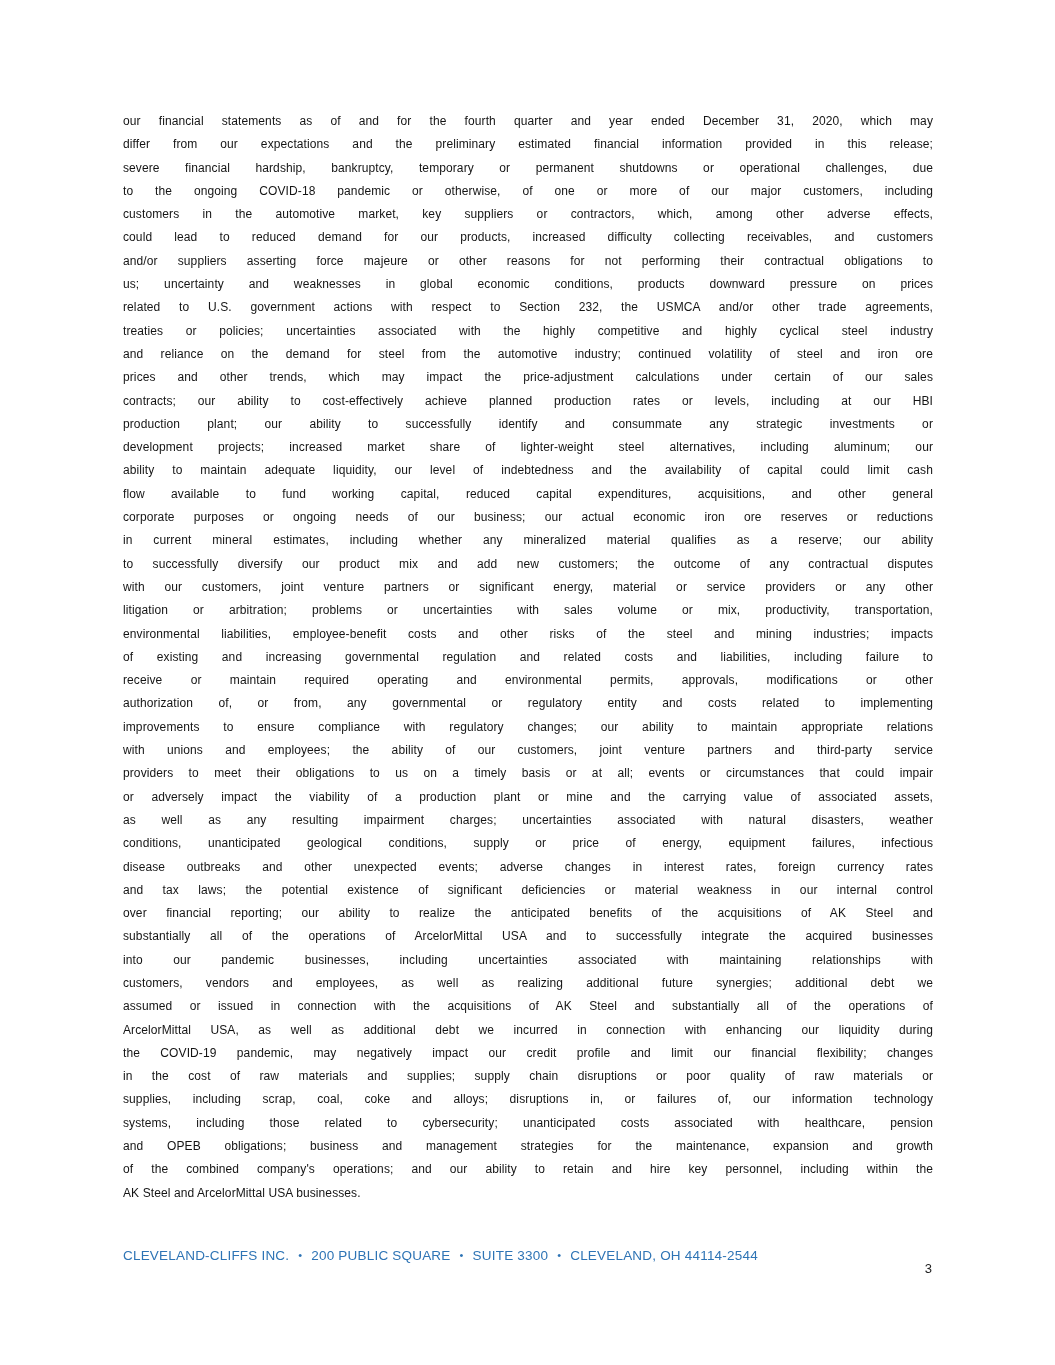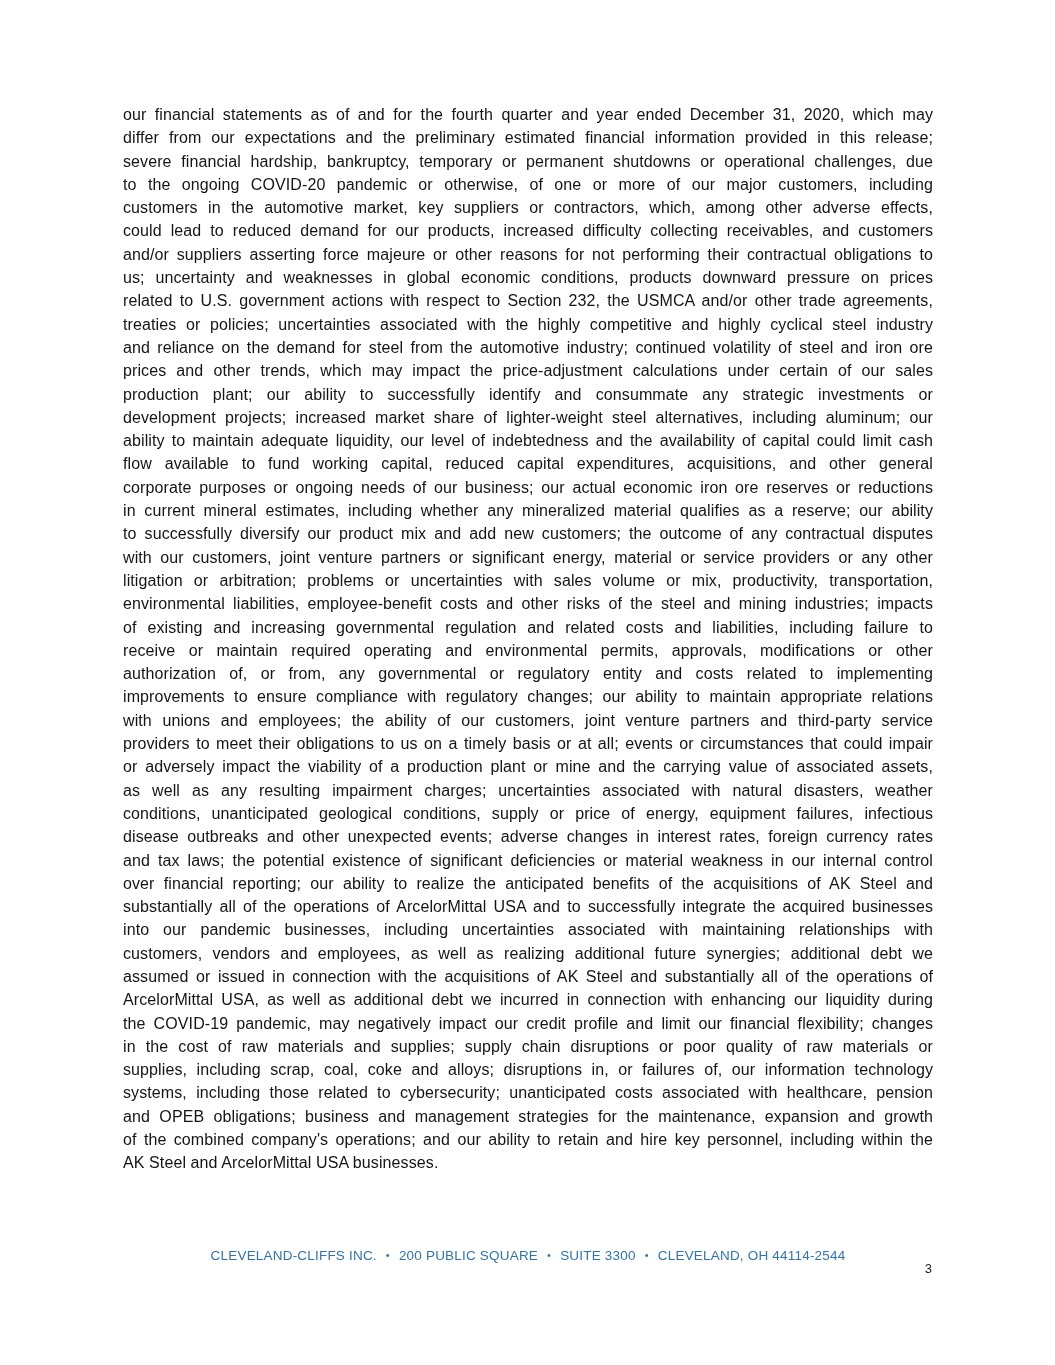--- a/index.html
+++ b/index.html
@@ -11,40 +11,39 @@
     position: relative;
     width: 1055px;
     height: 1365px;
     background: #ffffff;
     overflow: hidden;
     font-family: "Liberation Sans", sans-serif;
   }
   .body-text {
     position: absolute;
     left: 123px;
-    top: 103px;
+    top: 110px;
     width: 810px;
-    font-size: 16px;
+    font-size: 12px;
     line-height: 23.3px;
     letter-spacing: 0.1px;
   }
   .line {
     text-align: justify;
     text-align-last: justify;
     white-space: normal;
   }
   .line.last {
     text-align-last: left;
   }
   .footer {
     position: absolute;
     left: 123px;
     top: 1248px;
     width: 810px;
-    text-align: center;
     font-size: 13.5px;
     letter-spacing: 0.2px;
   }
   .footer .dot {
     display: inline-block;
     margin: 0 9px;
     font-size: 11px;
     vertical-align: 1px;
   }
   .page-number {
@@ -57,29 +56,30 @@
 </style>
 </head>
 <body>
 
 <div class="page">
 
   <div class="body-text" style="color: rgb(20, 20, 20);">
       <div class="line">our financial statements as of and for the fourth quarter and year ended December 31, 2020, which may</div>
       <div class="line">differ from our expectations and the preliminary estimated financial information provided in this release;</div>
       <div class="line">severe financial hardship, bankruptcy, temporary or permanent shutdowns or operational challenges, due</div>
-      <div class="line">to the ongoing COVID-20 pandemic or otherwise, of one or more of our major customers, including</div>
+      <div class="line">to the ongoing COVID-18 pandemic or otherwise, of one or more of our major customers, including</div>
       <div class="line">customers in the automotive market, key suppliers or contractors, which, among other adverse effects,</div>
       <div class="line">could lead to reduced demand for our products, increased difficulty collecting receivables, and customers</div>
       <div class="line">and/or suppliers asserting force majeure or other reasons for not performing their contractual obligations to</div>
       <div class="line">us; uncertainty and weaknesses in global economic conditions, products downward pressure on prices</div>
       <div class="line">related to U.S. government actions with respect to Section 232, the USMCA and/or other trade agreements,</div>
       <div class="line">treaties or policies; uncertainties associated with the highly competitive and highly cyclical steel industry</div>
       <div class="line">and reliance on the demand for steel from the automotive industry; continued volatility of steel and iron ore</div>
       <div class="line">prices and other trends, which may impact the price-adjustment calculations under certain of our sales</div>
+      <div class="line">contracts; our ability to cost-effectively achieve planned production rates or levels, including at our HBI</div>
       <div class="line">production plant; our ability to successfully identify and consummate any strategic investments or</div>
       <div class="line">development projects; increased market share of lighter-weight steel alternatives, including aluminum; our</div>
       <div class="line">ability to maintain adequate liquidity, our level of indebtedness and the availability of capital could limit cash</div>
       <div class="line">flow available to fund working capital, reduced capital expenditures, acquisitions, and other general</div>
       <div class="line">corporate purposes or ongoing needs of our business; our actual economic iron ore reserves or reductions</div>
       <div class="line">in current mineral estimates, including whether any mineralized material qualifies as a reserve; our ability</div>
       <div class="line">to successfully diversify our product mix and add new customers; the outcome of any contractual disputes</div>
       <div class="line">with our customers, joint venture partners or significant energy, material or service providers or any other</div>
       <div class="line">litigation or arbitration; problems or uncertainties with sales volume or mix, productivity, transportation,</div>
       <div class="line">environmental liabilities, employee-benefit costs and other risks of the steel and mining industries; impacts</div>

